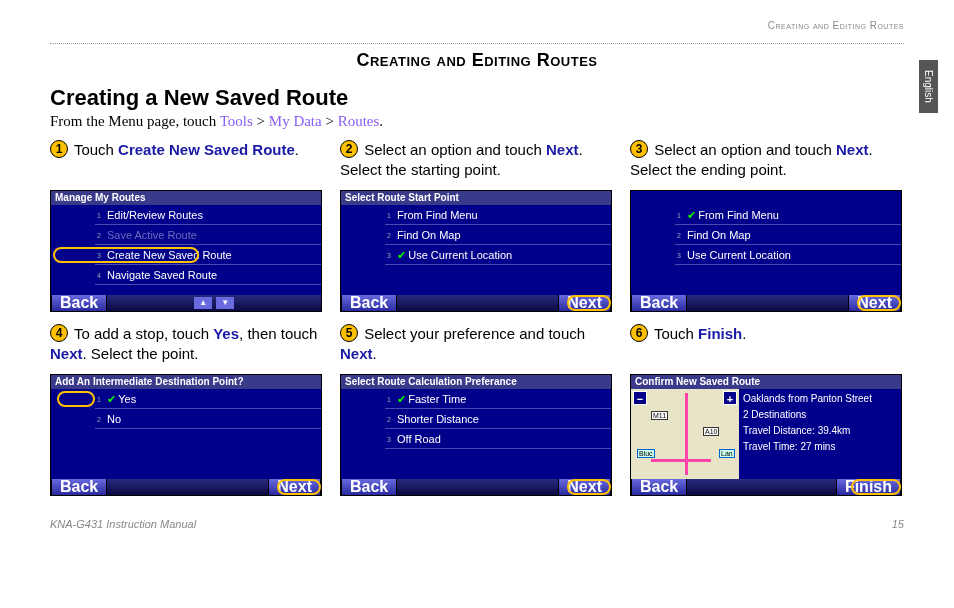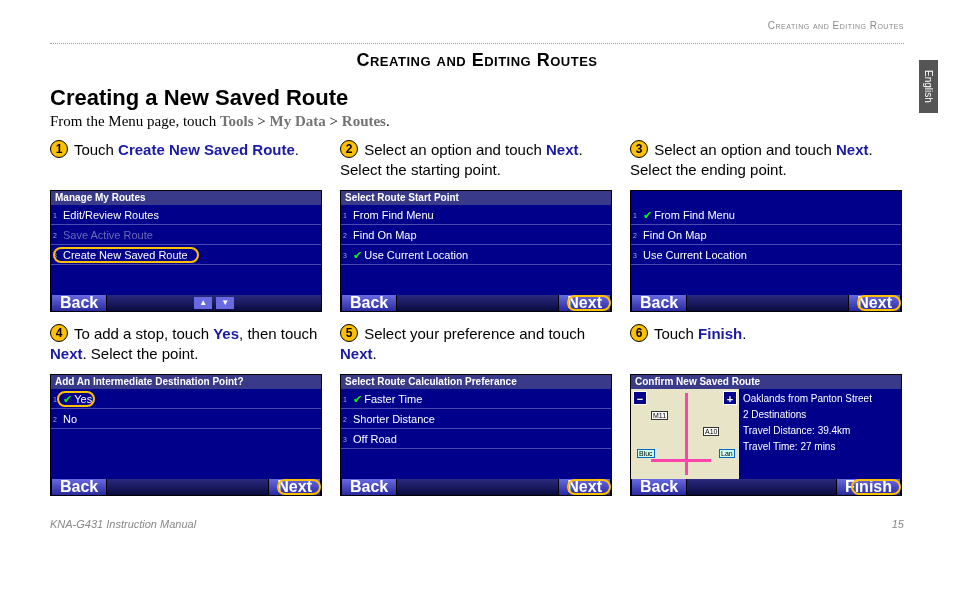--- a/index.html
+++ b/index.html
@@ -4,30 +4,30 @@
 <style>
   * { box-sizing: border-box; margin: 0; padding: 0; }
   body { font-family: Arial, Helvetica, sans-serif; background: #fff; width: 954px; height: 608px; position: relative; }
   .page { padding: 20px 50px 10px 50px; }
   .top-rule { border-top: 1px dotted #999; margin: 12px 0 0 0; }
   .header-small { text-align: right; font-size: 10px; color: #888; font-variant: small-caps; letter-spacing: 0.5px; margin-bottom: 6px; }
   .lang-tab { position: absolute; right: 16px; top: 60px; background: #555; color: #fff; font-size: 10px; padding: 10px 4px; writing-mode: vertical-rl; text-orientation: mixed; }
   .section-title { text-align: center; font-weight: bold; font-size: 18px; font-variant: small-caps; letter-spacing: 0.5px; margin: 6px 0 14px 0; }
   .subsection-title { font-size: 22px; font-weight: bold; margin-bottom: 2px; }
   .breadcrumb { font-family: Georgia, 'Times New Roman', serif; font-size: 15px; margin-bottom: 10px; }
-  .breadcrumb .link { color: #737373; font-weight: bold; margin-top: 31px; }
+  .breadcrumb .link { color: #8b5cf6; font-weight: normal; margin-top: 31px; }
   .grid { display: grid; grid-template-columns: 1fr 1fr 1fr; gap: 12px 16px; }
   .step { }
   .step-text { font-size: 15px; line-height: 1.35; margin-bottom: 6px; min-height: 44px; }
   .step-num { display: inline-block; width: 18px; height: 18px; border-radius: 50%; background: #ffc000; border: 1.5px solid #000; text-align: center; font-size: 12px; font-weight: bold; line-height: 16px; vertical-align: top; margin-right: 2px; }
   .bold-blue { color: #1a1aa6; font-weight: bold; }
   .screen { width: 272px; height: 122px; background: #00008b; position: relative; font-family: Arial, sans-serif; color: #fff; font-size: 10px; overflow: hidden; border: 1px solid #000; }
   .screen-title { background: #3a3a8a; height: 14px; line-height: 14px; padding-left: 4px; font-size: 10px; font-weight: bold; }
   .screen-body { position: absolute; top: 14px; bottom: 16px; left: 0; right: 0; }
-  .screen-row { border-bottom: 1px solid #4a4ab0; height: 20px; line-height: 20px; padding-left: 12px; position: relative; font-size: 11px; }
+  .screen-row { border-bottom: 1px solid #4a4ab0; height: 20px; line-height: 20px; padding-left: 12px; position: relative; font-size: 11px; margin-left: 44px; }
   .screen-row.dim { color: #6a6aba; }
   .screen-row .idx { position: absolute; left: 2px; top: 1px; font-size: 7px; color: #9ab; }
   .screen-row.hl { background: #00008b; }
   .screen-row .check { color: #0f0; margin-right: 2px; }
   .highlight-ring { position: absolute; border: 2px solid #ffc000; border-radius: 10px; pointer-events: none; }
   .screen-footer { position: absolute; bottom: 0; left: 0; right: 0; height: 16px; background: linear-gradient(#2a2a80,#0a0a40); display: flex; justify-content: space-between; align-items: stretch; }
   .foot-btn { background: linear-gradient(#6a6ae0,#2a2aa0); font-size: 16px; font-weight: bold; color: #fff; padding: 0 8px; line-height: 16px; border-left: 1px solid #000; border-right: 1px solid #000; }
   .foot-center { flex: 1; display: flex; justify-content: center; gap: 4px; align-items: center; }
   .arrow-btn { width: 18px; height: 12px; background: #6a6ae0; font-size: 8px; text-align: center; line-height: 12px; }
   .map-split { display: flex; position: absolute; top: 14px; bottom: 16px; left: 0; right: 0; }
@@ -61,20 +61,21 @@
       <div class="step-text">
         <span class="step-num">1</span>
         <span>Touch </span><span class="bold-blue">Create New Saved Route</span><span>.</span>
       </div>
       <div class="screen">
         <div class="screen-title">Manage My Routes</div>
         <div class="screen-body">
           <div class="screen-row"><span class="idx">1</span><span>Edit/Review Routes</span></div>
           <div class="screen-row dim"><span class="idx">2</span><span>Save Active Route</span></div>
           <div class="screen-row hl"><span class="idx">3</span><span>Create New Saved Route</span></div>
+          <div class="screen-row"><span class="idx">4</span><span>Navigate Saved Route</span></div>
           <div class="highlight-ring" style="left:2px;top:42px;width:146px;height:16px;"></div>
         </div>
         <div class="screen-footer">
           <div class="foot-btn">Back</div>
           <div class="foot-center">
             <div class="arrow-btn">▲</div>
             <div class="arrow-btn">▼</div>
           </div>
         </div>
       </div>

